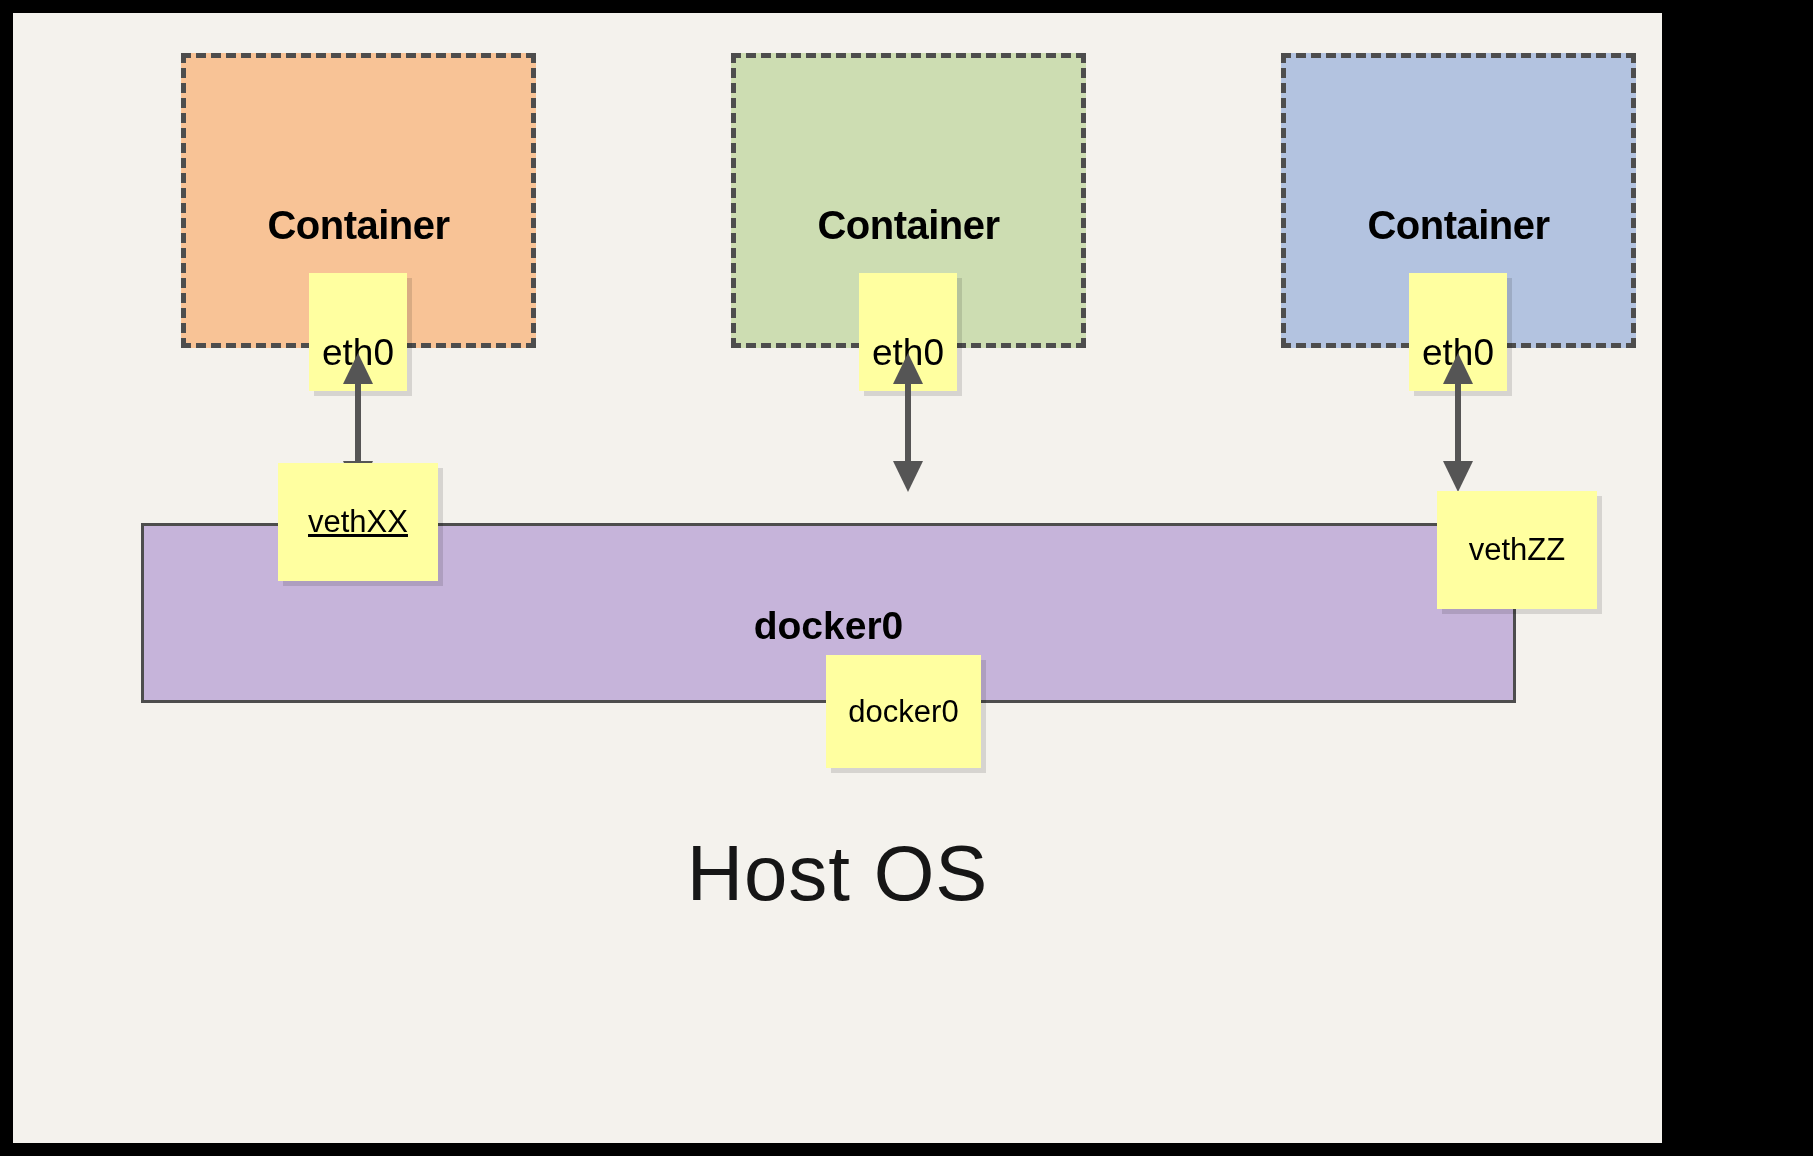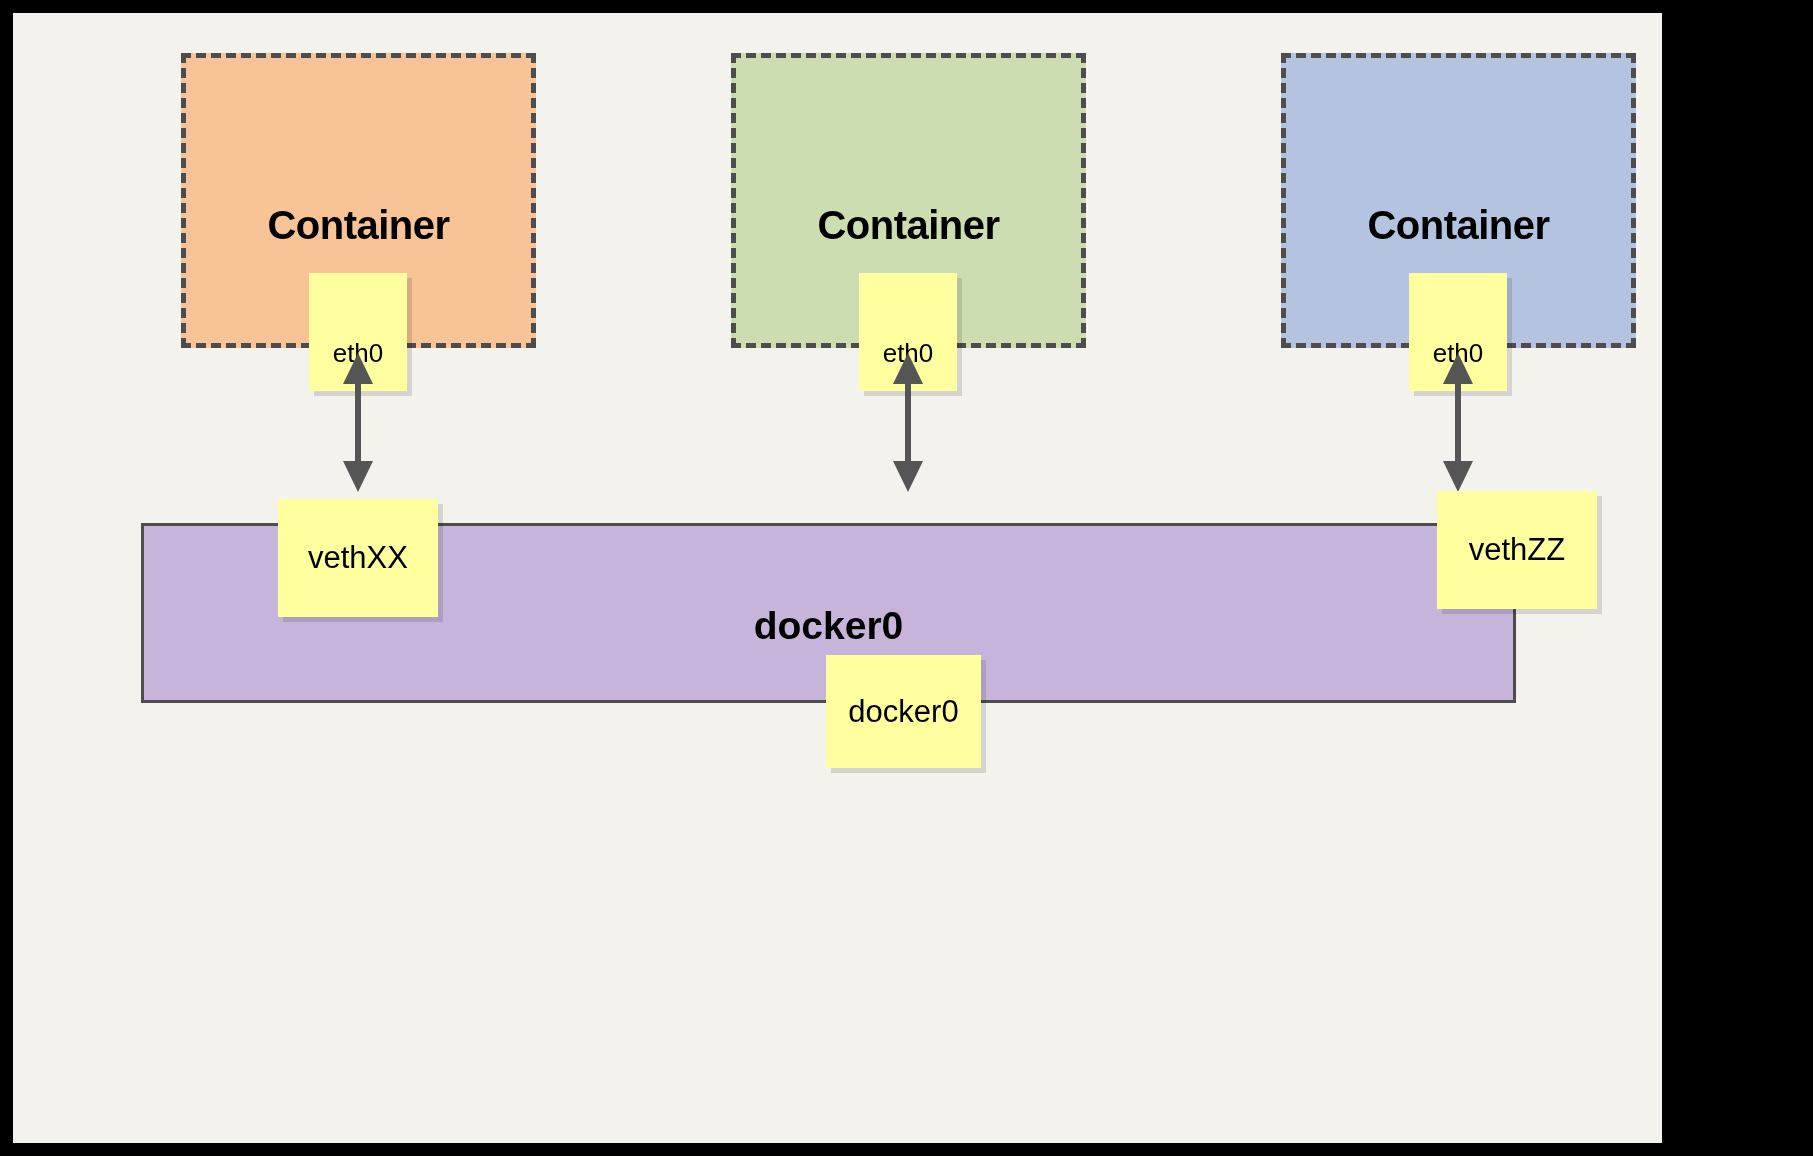--- a/index.html
+++ b/index.html
@@ -60,21 +60,21 @@
     box-shadow: 5px 5px 0 0 rgba(0,0,0,0.12);
     display: flex;
     align-items: center;
     justify-content: center;
     color: #000000;
   }
 
   .eth0 {
     width: 98px;
     height: 118px;
-    font-size: 26px;
+    font-size: 37px;
     padding-top: 42px;
     box-sizing: border-box;
   }
 
   
   .arrow {
     position: absolute;
     width: 36px;
   }
   .arrow svg { display: block; }
@@ -173,21 +173,22 @@
         <line x1="18" y1="28" x2="18" y2="115" stroke="#555555" stroke-width="6"></line>
         <polygon points="18,2 33,33 3,33" fill="#555555"></polygon>
         <polygon points="18,141 33,110 3,110" fill="#555555"></polygon>
       </svg>
     </div>
 
     <div class="docker-bar">
       <div class="docker-bar-label">docker0</div>
     </div>
 
-    <div class="ybox veth" style="left:265px; top:486px;">vethXX</div>
+    <div class="ybox veth" style="left:265px; top:450px;text-decoration:underline;">vethXX</div>
     <div class="ybox veth" style="left:1424px; top:478px;">vethZZ</div>
 
     <div class="ybox docker0-note" style="left:813px; top:642px;">docker0</div>
 
 
+    <div class="host-os">Host OS</div>
 
   </div>
 </div>
 
 </body></html>

